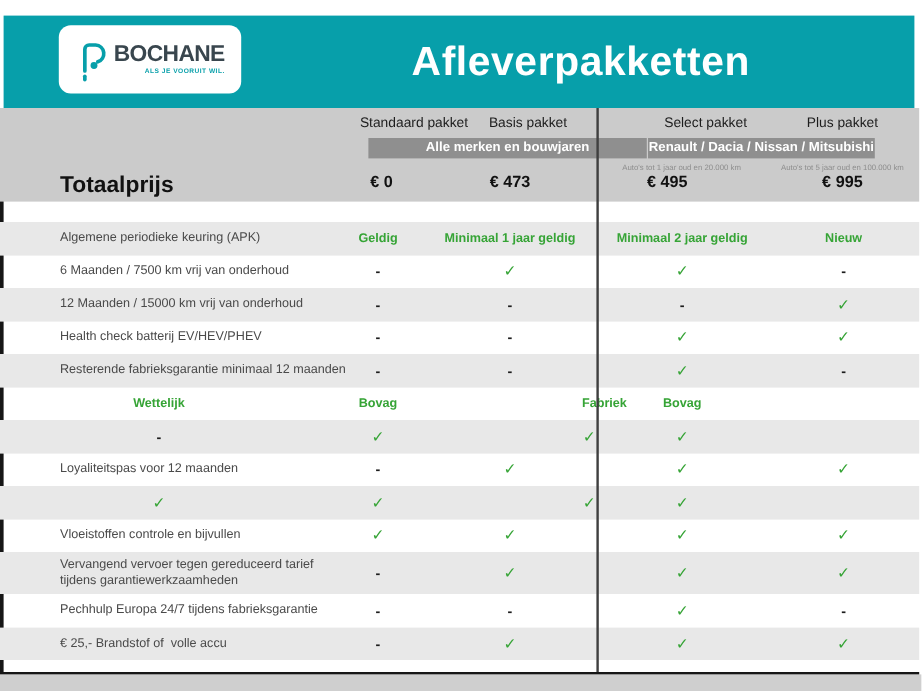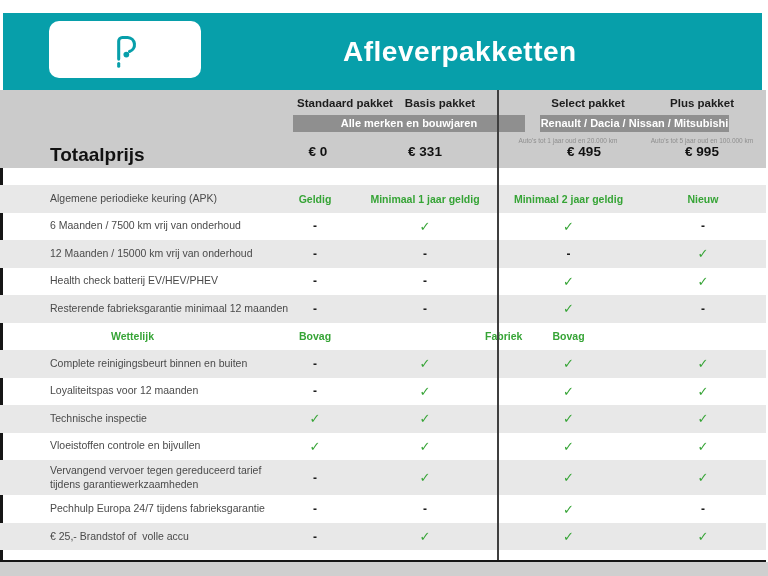--- a/index.html
+++ b/index.html
@@ -25,50 +25,50 @@
   .logo-text{display:flex;flex-direction:column;align-items:flex-end;}
   .wordmark{
     font-size:19px;font-weight:bold;letter-spacing:-0.5px;color:#39464e;line-height:1;
   }
   .tagline{
     font-size:5.5px;font-weight:bold;color:var(--teal,#079faa);
     letter-spacing:0.4px;margin-top:2px;
   }
   .title{
     position:absolute;left:340px;top:50%;transform:translateY(-50%);
-    margin:0;color:#ffffff;font-size:28px;font-weight:bold;letter-spacing:0.5px;
+    margin:0;color:#ffffff;font-size:34px;font-weight:bold;letter-spacing:0.5px;
   }
 
   
   .table{position:relative;width:766px;background:#ffffff;}
   .left-line{position:absolute;left:0;top:0;bottom:2px;width:3px;background:#161616;z-index:0;}
   .divider{position:absolute;left:497px;top:0;bottom:2px;width:2px;background:#3f3f3f;z-index:2;}
 
   .band{position:relative;height:78px;background:#cbcbcb;z-index:1;}
   .pkg-name{
     position:absolute;top:7px;transform:translateX(-50%);
-    font-size:11.5px;font-weight:bold;color:#1d1d1d;white-space:nowrap;
+    font-size:11.5px;font-weight:normal;color:#1d1d1d;white-space:nowrap;
   }
   .n1{left:345px;} .n2{left:440px;} .n3{left:588px;} .n4{left:702px;}
   .badge{
     position:absolute;top:25px;height:17px;line-height:17px;background:#8f8f8f;
     color:#ffffff;font-size:11px;font-weight:bold;text-align:center;white-space:nowrap;
   }
-  .b1{left:293px;width:232px;} .b2{left:540px;width:189px;text-align:center;}
+  .b1{left:307px;width:232px;} .b2{left:540px;width:189px;text-align:center;}
   .sub{
     position:absolute;top:47px;transform:translateX(-50%);
     font-size:6.5px;color:#8e8e8e;white-space:nowrap;
   }
   .s3{left:568px;} .s4{left:702px;}
   .total-label{position:absolute;left:50px;top:54px;font-size:19px;font-weight:bold;color:#111;}
   .price{
     position:absolute;top:54px;transform:translateX(-50%);
     font-size:13.5px;font-weight:bold;color:#111;white-space:nowrap;
   }
-  .p1{left:318px;} .p2{left:425px;} .p3{left:584px;} .p4{left:702px;}
+  .p1{left:318px;} .p2{left:425px;} .p3{left:556px;} .p4{left:702px;}
 
   .gap{height:17px;}
 
   .row{
     display:grid;grid-template-columns:265px 100px 120px 12px 143px 126px;
     align-items:center;min-height:27.5px;
   }
   .row.shaded{position:relative;z-index:1;background:#e8e8e8;}
   .cell.label{
     padding:4px 0 4px 50px;font-size:10.5px;color:#4a4a4a;
@@ -89,20 +89,24 @@
 <div class="page">
   <div class="top-strip"></div>
 
   <div class="teal-header">
     <div class="logo-card">
       <svg class="logo-icon" width="28" height="36" viewBox="0 0 30 40" fill="none">
         <path d="M8 29 V9 a4 4 0 0 1 4-4 h6 a8 8 0 0 1 2 15.6" stroke="#079faa" stroke-width="3.4" stroke-linecap="round" fill="none"></path>
         <circle cx="16.5" cy="24" r="3.2" fill="#079faa"></circle>
         <path d="M8 34 v3" stroke="#079faa" stroke-width="3.4" stroke-linecap="round"></path>
       </svg>
+      <div class="logo-text">
+        <span class="wordmark">BOCHANE</span>
+        <span class="tagline">ALS JE VOORUIT WIL.</span>
+      </div>
     </div>
     <h1 class="title">Afleverpakketten</h1>
   </div>
 
   <div class="table">
     <div class="left-line"></div>
     <div class="divider"></div>
 
     <div class="band">
       <span class="pkg-name n1">Standaard pakket</span>
@@ -111,21 +115,21 @@
       <span class="pkg-name n4">Plus pakket</span>
 
       <span class="badge b1">Alle merken en bouwjaren</span>
       <span class="badge b2">Renault / Dacia / Nissan / Mitsubishi</span>
 
       <span class="sub s3">Auto's tot 1 jaar oud en 20.000 km</span>
       <span class="sub s4">Auto's tot 5 jaar oud en 100.000 km</span>
 
       <span class="total-label">Totaalprijs</span>
       <span class="price p1">€ 0</span>
-      <span class="price p2">€ 331</span>
+      <span class="price p2">€ 473</span>
       <span class="price p3">€ 495</span>
       <span class="price p4">€ 995</span>
     </div>
 
     <div class="gap"></div>
     <div id="rows">
         <div class="row shaded">
     <div class="cell label">Algemene periodieke keuring (APK)</div>
     <div class="cell val feature-text">Geldig</div>
     <div class="cell val feature-text">Minimaal 1 jaar geldig</div>
@@ -166,37 +170,35 @@
     <div class="cell val dash">-</div>
   </div>
         <div class="row plain">
     <div class="cell val feature-text">Wettelijk</div>
     <div class="cell val feature-text">Bovag</div>
     <div class="cell"></div>
     <div class="cell val feature-text">Fabriek</div>
     <div class="cell val feature-text">Bovag</div>
   </div>
         <div class="row shaded">
-    <div class="cell label">Complete reinigingsbeurt binnen en buiten</div>
     <div class="cell val dash">-</div>
     <div class="cell val check">✓</div>
     <div class="cell"></div>
     <div class="cell val check">✓</div>
     <div class="cell val check">✓</div>
   </div>
         <div class="row plain">
     <div class="cell label">Loyaliteitspas voor 12 maanden</div>
     <div class="cell val dash">-</div>
     <div class="cell val check">✓</div>
     <div class="cell"></div>
     <div class="cell val check">✓</div>
     <div class="cell val check">✓</div>
   </div>
         <div class="row shaded">
-    <div class="cell label">Technische inspectie</div>
     <div class="cell val check">✓</div>
     <div class="cell val check">✓</div>
     <div class="cell"></div>
     <div class="cell val check">✓</div>
     <div class="cell val check">✓</div>
   </div>
         <div class="row plain">
     <div class="cell label">Vloeistoffen controle en bijvullen</div>
     <div class="cell val check">✓</div>
     <div class="cell val check">✓</div>

